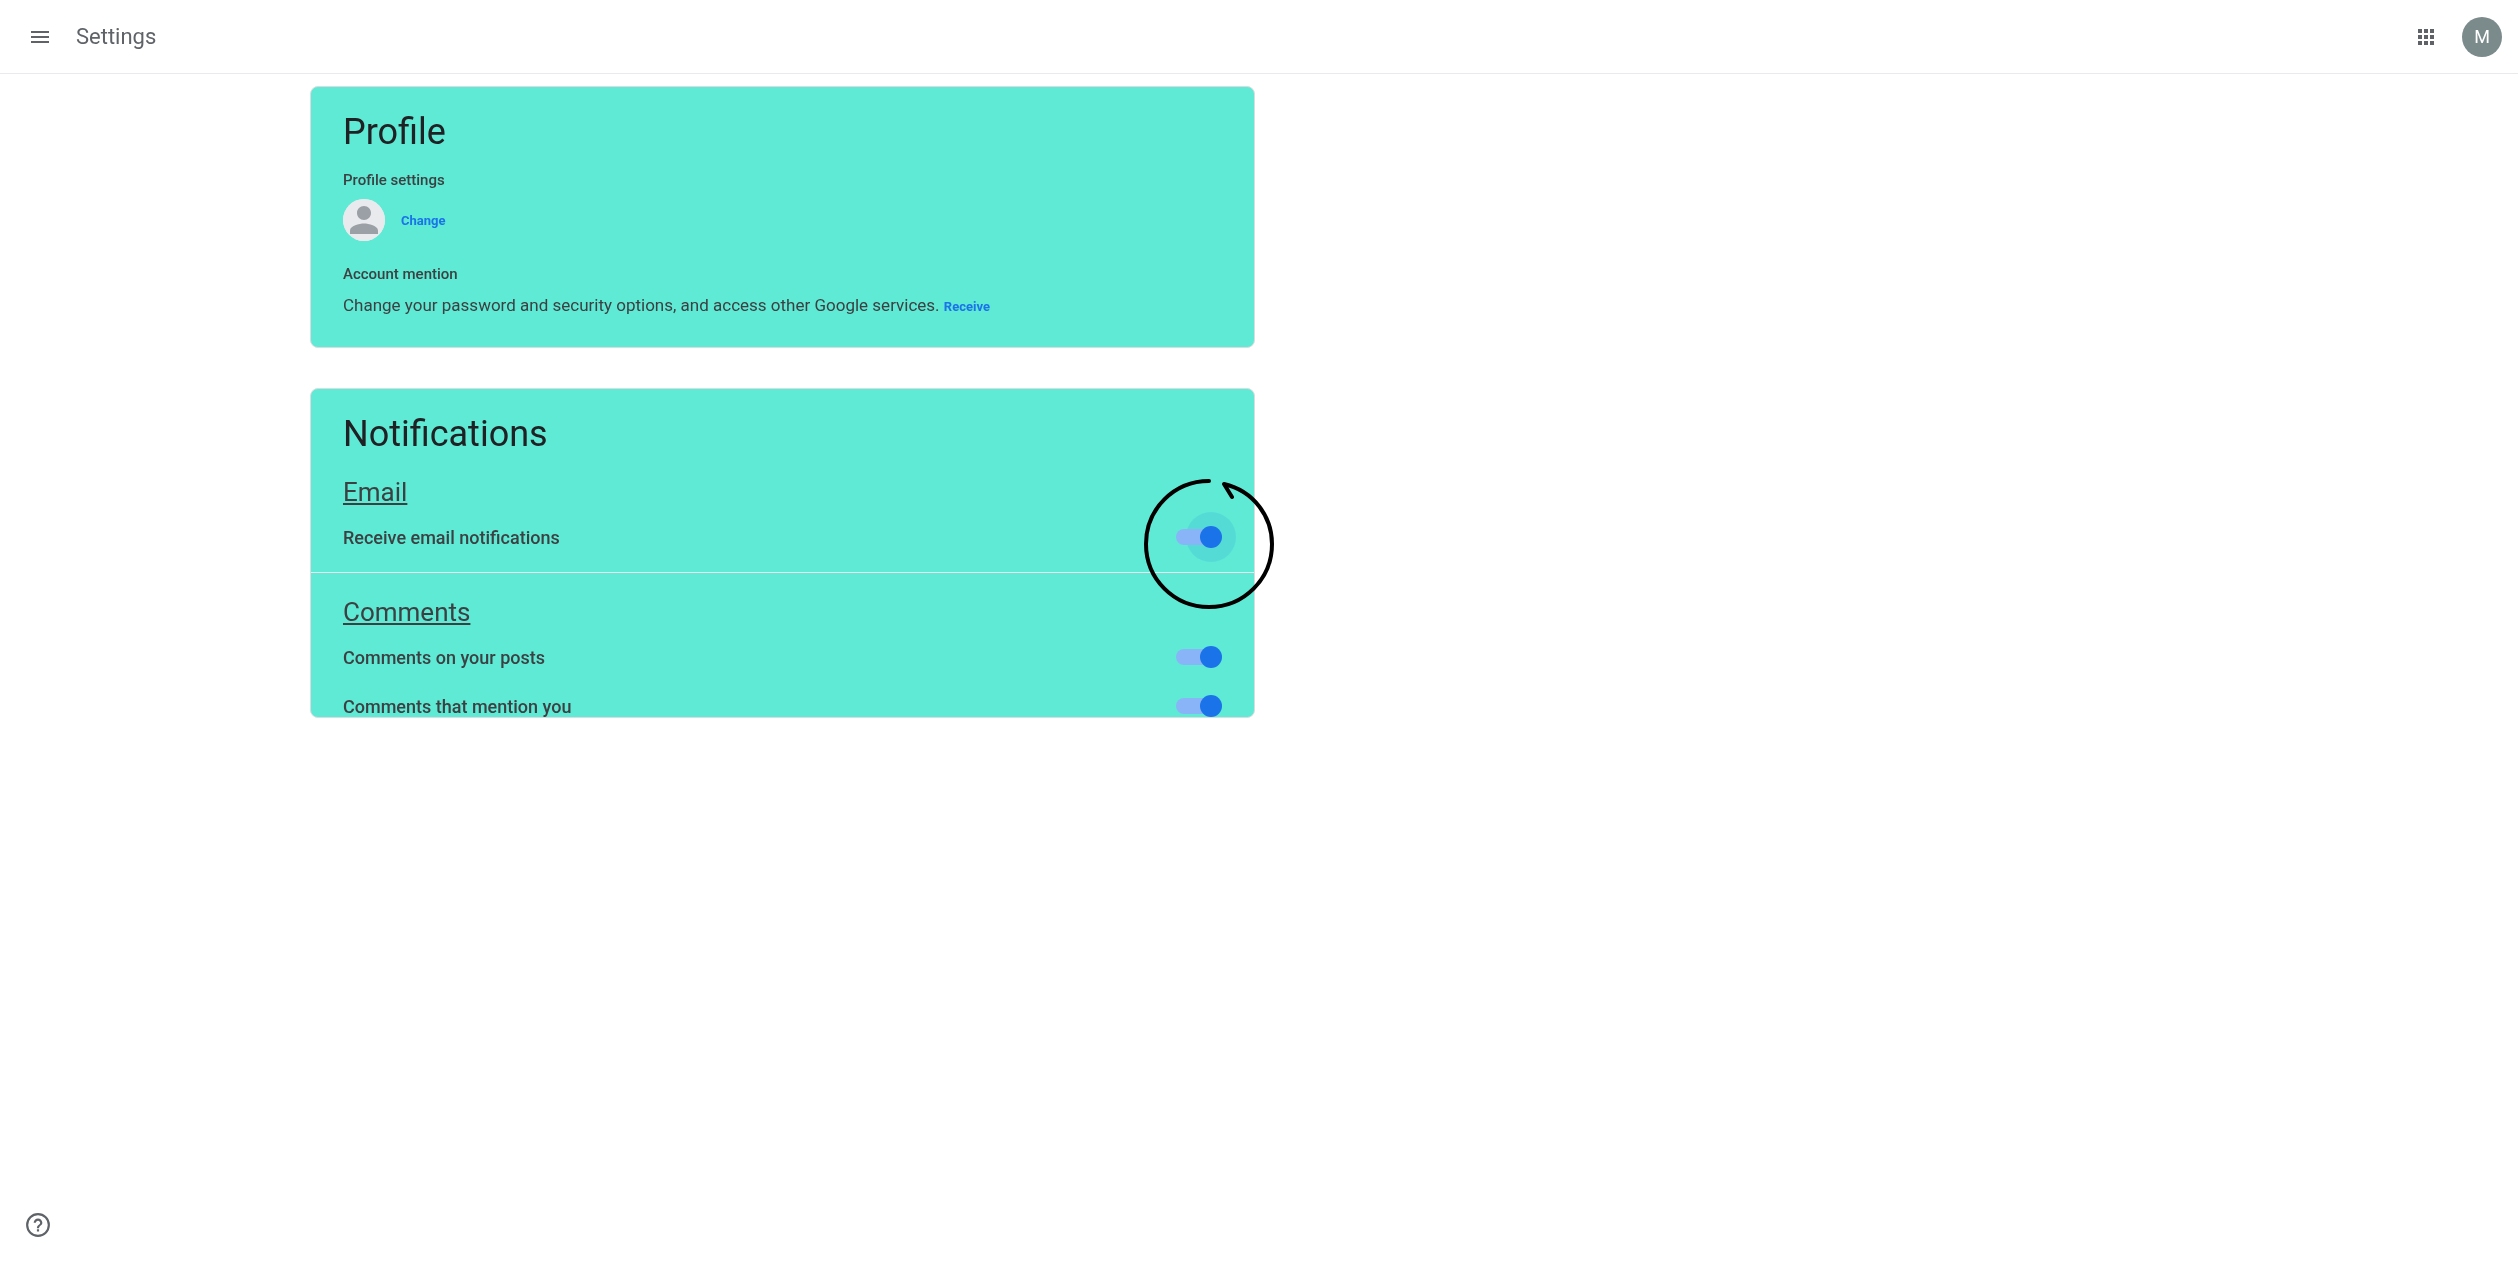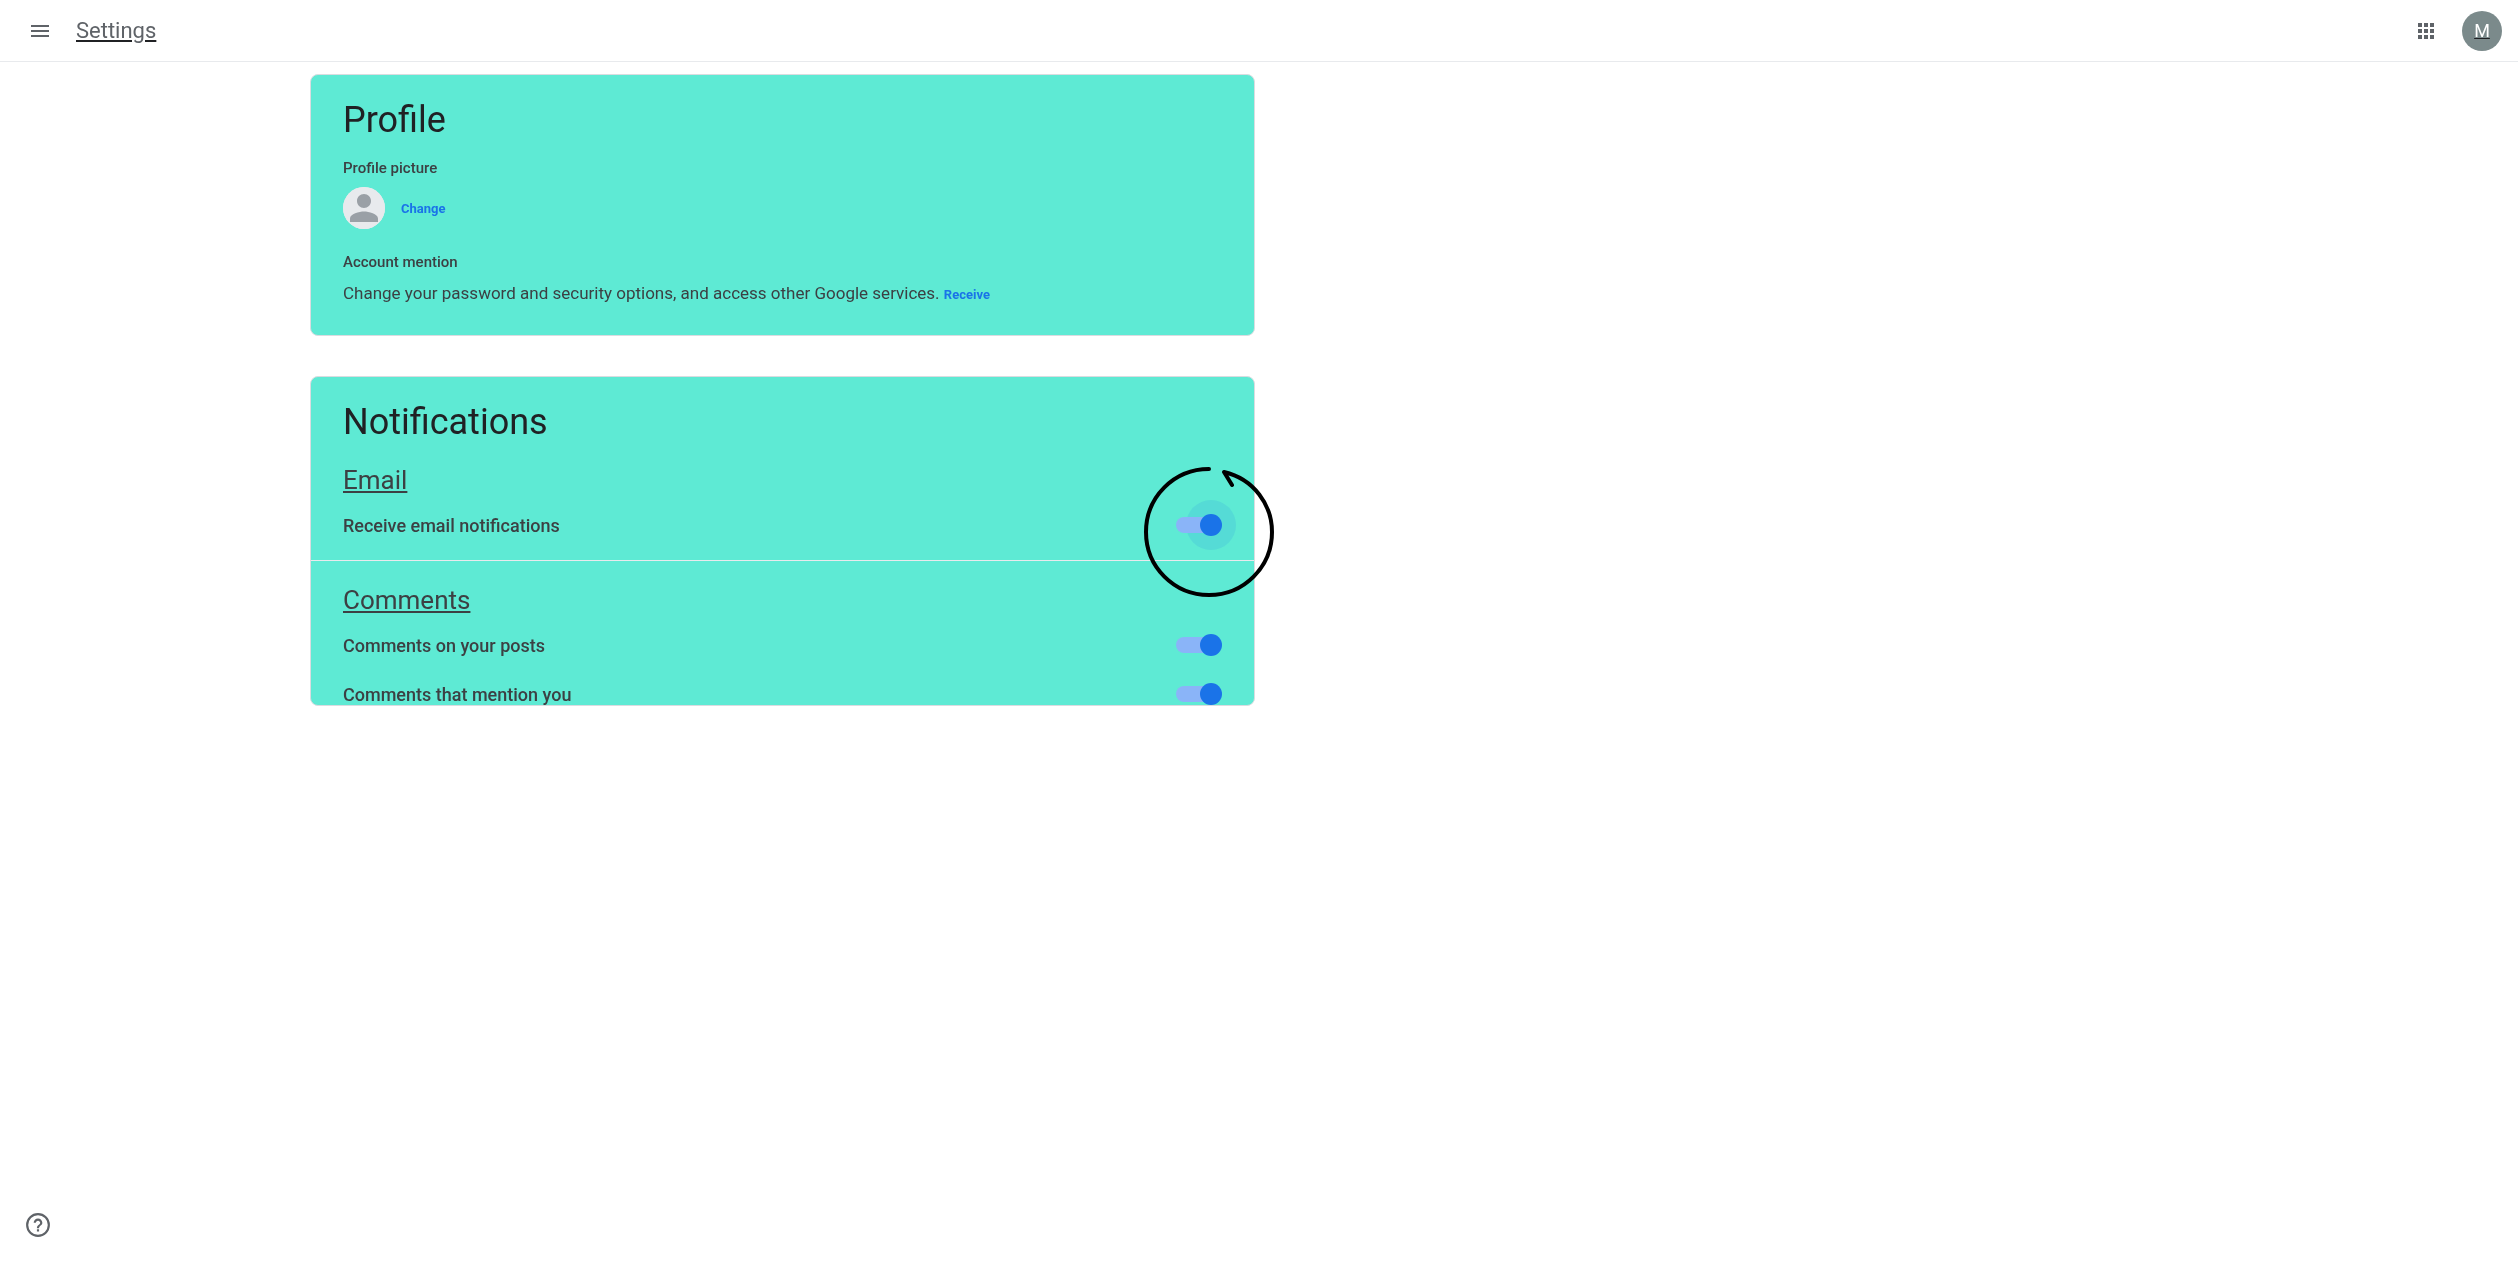--- a/index.html
+++ b/index.html
@@ -5,24 +5,23 @@
     * { box-sizing: border-box; margin: 0; padding: 0; }
     body {
       font-family: 'Google Sans', Roboto, Arial, sans-serif;
       background: #fff;
       color: #202124;
     }
     .header {
       display: flex;
       align-items: center;
       justify-content: space-between;
-      height: 62px;
+      height: 74px;
       padding: 5px 16px;
       border-bottom: 1px solid #e8eaed;
-      text-decoration: underline;
     }
     .header-left {
       display: flex;
       align-items: center;
       gap: 12px;
     }
     .menu-icon {
       width: 48px;
       height: 48px;
       display: flex;
@@ -230,21 +229,21 @@
     </div>
   </div>
 </div>
 
 <div class="main">
   <div class="content">
 
     <div class="card">
       <div class="card-inner">
         <h2 class="card-title">Profile</h2>
-        <div class="field-label">Profile picture</div>
+        <div class="field-label">Profile settings</div>
         <div class="profile-pic-row">
           <div class="profile-pic">
             <svg width="42" height="42" viewBox="0 0 24 24">
                 <circle cx="12" cy="12" r="12" fill="#e8eaed"></circle>
                 <path fill="#9aa0a6" d="M12 12c2.21 0 4-1.79 4-4s-1.79-4-4-4-4 1.79-4 4 1.79 4 4 4zm0 2c-2.67 0-8 1.34-8 4v2h16v-2c0-2.66-5.33-4-8-4z"></path>
               </svg>
           </div>
           <span class="link">Change</span>
         </div>
         <div class="field-label">Account mention</div>

